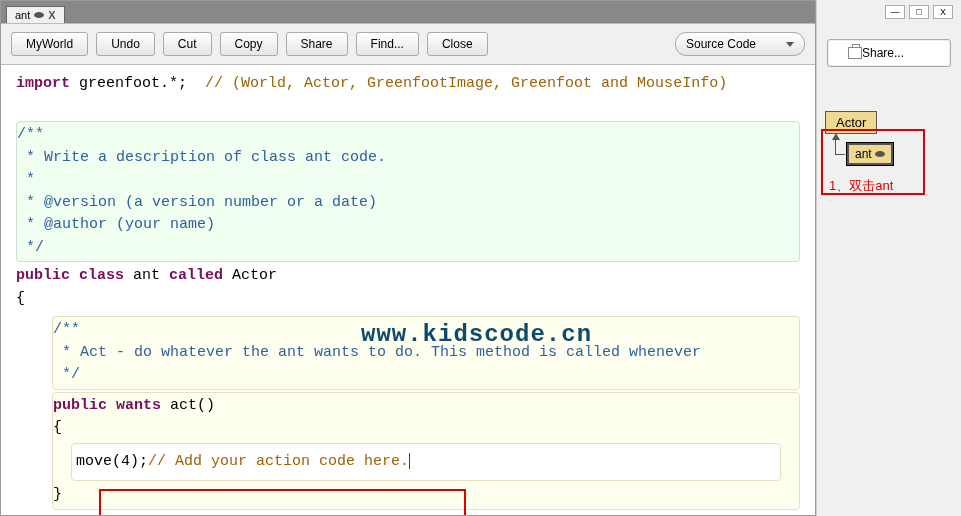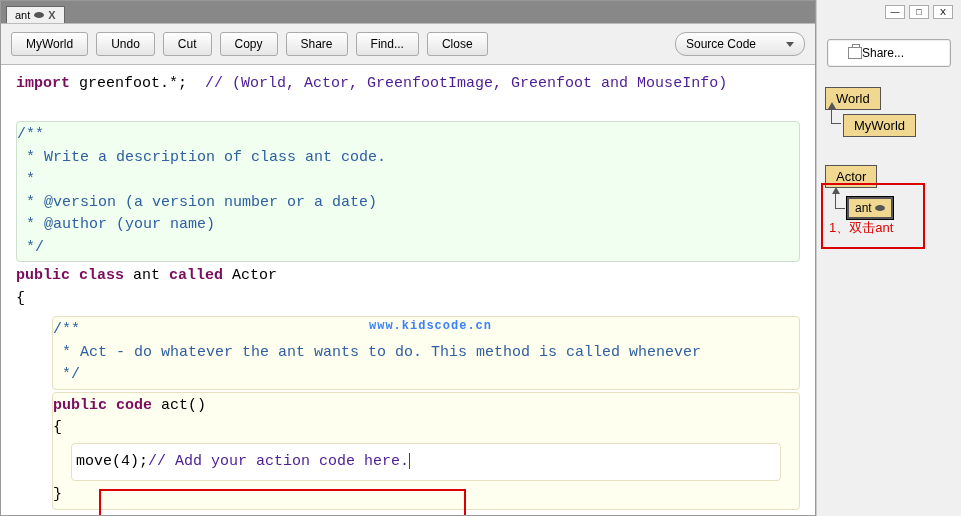--- a/index.html
+++ b/index.html
@@ -14,50 +14,50 @@
     
     .toolbar { background: #f0f0f0; border-top: 1px solid #bbb; border-bottom: 1px solid #bbb; padding: 8px 10px; display: flex; gap: 8px; align-items: center; }
     .toolbar-right { margin-left: auto; display: flex; align-items: center; }
     .btn { background: linear-gradient(#fff, #e5e5e5); border: 1px solid #aaa; border-radius: 3px; padding: 4px 14px; font-size: 12px; cursor: pointer; }
     .source-dropdown { background: linear-gradient(#fff, #e5e5e5); border: 1px solid #aaa; border-radius: 11px; padding: 4px 10px; display: flex; align-items: center; gap: 30px; cursor: pointer; }
     .dropdown-arrow { width: 0; height: 0; border-left: 4px solid transparent; border-right: 4px solid transparent; border-top: 5px solid #555; }
     
     .code-area { flex: 1; background: #fff; padding: 8px 15px; font-family: "Courier New", monospace; font-size: 15px; line-height: 1.5; overflow: auto; position: relative; }
     .code-line { white-space: pre; }
     .keyword { color: #7a0e5e; font-weight: bold; }
-    .comment { color: #4c1d95; font-family: Liberation Mono, monospace; }
+    .comment { color: #a16207; font-family: Liberation Mono, monospace; }
     .doc-comment { color: #3060a0; }
     
     .doc-block { background: #f0fff0; border: 1px solid #cde0cd; border-radius: 4px; margin: 3px 0; padding: 2px 0; }
     .method-doc { background: #fffff0; border: 1px solid #e5e0c0; border-radius: 4px; margin: 6px 0 2px 36px; padding: 2px 0; }
     .method-body-bg { background: #fffff0; border: 1px solid #e5e0c0; border-radius: 4px; margin: 2px 0 2px 36px; padding: 2px 0; }
     .inner-white { background: #fff; border: 1px solid #e5e0c0; border-radius: 4px; margin: 3px 18px; padding: 7px 4px; position: relative; }
     
-    .watermark { position: absolute; top: 252px; left: 368px; color: #3b82f6; font-size: 12px; font-weight: bold; pointer-events: none; letter-spacing:1px; }
+    .watermark { position: absolute; top: 252px; left: 360px; color: #0c4a6e; font-size: 24px; font-weight: bold; pointer-events: none; letter-spacing:1px; }
     
     .red-box1 { position: absolute; border: 2px solid #d00; top: 424px; left: 98px; width: 367px; height: 38px; pointer-events: none; }
     .cursor-mark { display: inline-block; width: 1px; height: 16px; background: #d00; vertical-align: middle; }
     
     .side-panel { flex: 1; background: #f0f0f0; padding: 5px 8px; border-left: 1px solid #ccc; display:flex; flex-direction:column; }
     .win-controls { display: flex; justify-content: flex-end; gap: 4px; margin-bottom: 20px; }
     .win-btn { width: 20px; height: 14px; border: 1px solid #aaa; background: #fff; font-size: 9px; display: flex; align-items: center; justify-content: center; cursor: pointer; }
     
     .share-btn { background: #fff; border: 1px solid #aaa; border-radius: 3px; padding: 6px 20px; display: flex; align-items: center; justify-content: flex-start; cursor: pointer; margin: 0 2px 18px 2px; box-shadow: inset 0 0 0 1px #eee; }
     .share-icon { width: 14px; height: 12px; background: #fff; border: 1px solid #888; position: relative; }
     .share-icon::after { content: ""; position: absolute; top: -4px; left: 3px; width: 6px; height: 3px; border: 1px solid #888; border-bottom: none; }
     
     .class-box { background: #f0d890; border: 1px solid #555; padding: 3px 10px; font-size: 13px; display: inline-block; cursor: pointer; margin: 2px 0; }
     .class-child { margin-left: 18px; position: relative; }
     .inherit-line { position: absolute; left: -12px; top: -6px; width: 10px; height: 18px; border-left: 1px solid #555; border-bottom: 1px solid #555; }
     .inherit-arrow { position: absolute; left: -15px; top: -10px; width: 0; height: 0; border-left: 4px solid transparent; border-right: 4px solid transparent; border-bottom: 7px solid #555; }
     
     .actor-section { margin-top: 24px; position: relative; }
     .ant-box { background: #f0d890; border: 2px solid #555; padding: 2px 6px; display: inline-flex; align-items: center; gap: 3px; box-shadow: 0 0 0 1px #000; }
     .red-box-side { border: 2px solid #d00; padding: 6px; position: absolute; top: 20px; left: -4px; width: 104px; height: 66px; }
-    .red-label-side { color: #d00; font-size: 13px; margin-top: 0; }
+    .red-label-side { color: #d00; font-size: 13px; margin-top: 12px; }
   </style>
 </head>
 <body>
 
 <div class="editor-panel">
   <div class="tab-bar">
     <div class="tab">
       <span>ant</span>
       <span class="ant-dot"></span>
       <span class="tab-close">X</span>
@@ -92,21 +92,21 @@
       <div class="code-line doc-comment"> */</div>
     </div>
     <div class="code-line"><span class="keyword">public</span> <span class="keyword">class</span><span> ant </span><span class="keyword">called</span><span> Actor</span></div>
     <div class="code-line">{</div>
     <div class="method-doc">
       <div class="code-line doc-comment">/**</div>
       <div class="code-line doc-comment"> * Act - do whatever the ant wants to do. This method is called whenever</div>
       <div class="code-line doc-comment"> */</div>
     </div>
     <div class="method-body-bg">
-      <div class="code-line"><span class="keyword">public</span> <span class="keyword">code</span><span> act()</span></div>
+      <div class="code-line"><span class="keyword">public</span> <span class="keyword">wants</span><span> act()</span></div>
       <div class="code-line">{</div>
       <div class="inner-white">
         <div class="code-line"><span>move(4);</span><span class="comment">// Add your action code here.</span><span class="cursor-mark"></span></div>
       </div>
       <div class="code-line">}</div>
     </div>
 
     <div class="watermark">www.kidscode.cn</div>
     <div class="red-box1"></div>
 
@@ -118,28 +118,20 @@
     <div class="win-btn">—</div>
     <div class="win-btn">□</div>
     <div class="win-btn">X</div>
   </div>
 
   <div class="share-btn">
     <span class="share-icon"></span>
     <span>Share...</span>
   </div>
 
-  <div>
-    <div class="class-box">World</div>
-    <div class="class-child">
-      <div class="inherit-arrow"></div>
-      <div class="inherit-line"></div>
-      <div class="class-box">MyWorld</div>
-    </div>
-  </div>
 
   <div class="actor-section">
     <div class="class-box">Actor</div>
     <div class="red-box-side">
       <div class="class-child" style="margin-top:6px;">
         <div class="inherit-arrow"></div>
         <div class="inherit-line"></div>
         <div class="ant-box">
           <span>ant</span>
           <span class="ant-dot"></span>

